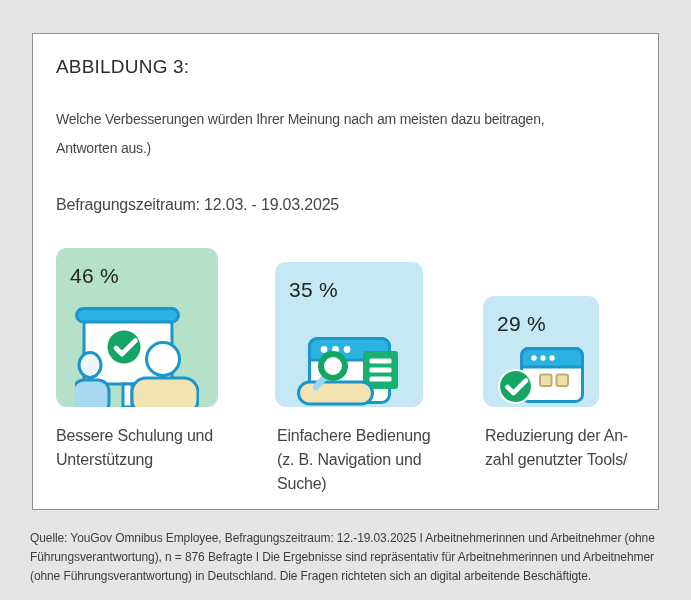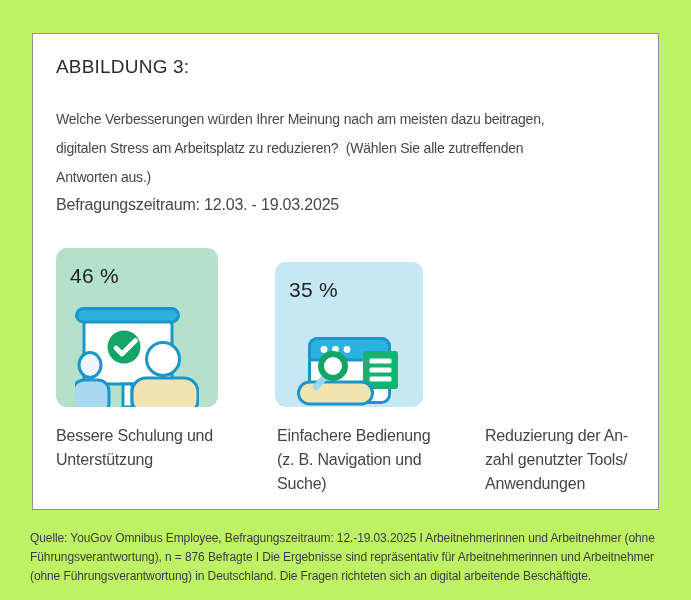--- a/index.html
+++ b/index.html
@@ -1,17 +1,17 @@
 <!DOCTYPE html>
 <html><head>
 <meta charset="utf-8">
 <style>
   html,body { margin:0; padding:0; background:#ffffff; }
   body { width:691px; height:600px; font-family:"Liberation Sans", sans-serif; }
-  .canvas { position:relative; width:691px; height:600px; background:#bef264; overflow:hidden; }
+  .canvas { position:relative; width:691px; height:600px; background:#e5e5e5; overflow:hidden; }
 
   .frame {
     position:absolute; left:32px; top:33px; width:627px; height:477px;
     border:1px solid #919191; background:#ffffff; box-sizing:border-box;
   }
 
   .fig-label {
     position:absolute; left:56px; top:56px;
     font-size:19px; color:#2d2d2d; letter-spacing:0.2px; white-space:pre;
   }
@@ -62,21 +62,20 @@
 <body>
 
 <div class="canvas">
 
   <div class="frame"></div>
 
   <div class="fig-label">ABBILDUNG 3:</div>
 
   <div class="fig-question">
     <div>Welche Verbesserungen würden Ihrer Meinung nach am meisten dazu beitragen,</div>
-    <div>digitalen Stress am Arbeitsplatz zu reduzieren?  (Wählen Sie alle zutreffenden</div>
     <div>Antworten aus.)</div>
   </div>
 
   <div class="fig-period">Befragungszeitraum: 12.03. - 19.03.2025</div>
 
   <div class="tile tile-1" style="background: rgb(181, 224, 201);">
     <span class="pct">46 %</span>
     <svg class="tile-icon" width="124" height="100" viewBox="0 0 124 100" aria-hidden="true">
       <rect x="9" y="14" width="88" height="63" rx="4" fill="#ffffff" stroke="#1a96c8" stroke-width="3"></rect>
       <rect x="1.5" y="1.5" width="102" height="13.5" rx="6.75" fill="#2ab2e0" stroke="#1a96c8" stroke-width="3"></rect>
@@ -101,36 +100,49 @@
       <rect x="66" y="14" width="35" height="38" rx="3" fill="#17b173"></rect>
       <rect x="72.5" y="21.5" width="22" height="5" rx="1.5" fill="#ffffff"></rect>
       <rect x="72.5" y="30.5" width="22" height="5" rx="1.5" fill="#ffffff"></rect>
       <rect x="72.5" y="39.5" width="22" height="5" rx="1.5" fill="#ffffff"></rect>
       <rect x="1.5" y="45" width="74" height="22" rx="11" fill="#f2e3b3" stroke="#1a96c8" stroke-width="3"></rect>
       <line x1="28" y1="40" x2="19" y2="50" stroke="#9bd8f0" stroke-width="6.5" stroke-linecap="round"></line>
       <circle cx="36" cy="29" r="12" fill="#ffffff" stroke="#14a564" stroke-width="6"></circle>
     </svg>
   </div>
 
+  <div class="tile tile-3" style="background: rgb(198, 232, 245);">
+    <span class="pct">29 %</span>
+    <svg class="tile-icon" width="86" height="58" viewBox="0 0 86 58" aria-hidden="true">
+      <rect x="23.5" y="1.5" width="61" height="53" rx="7" fill="#ffffff" stroke="#1a96c8" stroke-width="3"></rect>
+      <path d="M23.5,20 v-11.5 a7,7 0 0 1 7,-7 h47 a7,7 0 0 1 7,7 v11.5 z" fill="#2ab2e0" stroke="#1a96c8" stroke-width="3"></path>
+      <circle cx="36" cy="11" r="2.7" fill="#ffffff"></circle>
+      <circle cx="45" cy="11" r="2.7" fill="#ffffff"></circle>
+      <circle cx="54" cy="11" r="2.7" fill="#ffffff"></circle>
+      <rect x="42" y="27.5" width="11.5" height="11.5" rx="2" fill="#efe0ad" stroke="#c0ad6e" stroke-width="2"></rect>
+      <rect x="58.5" y="27.5" width="11.5" height="11.5" rx="2" fill="#efe0ad" stroke="#c0ad6e" stroke-width="2"></rect>
+      <circle cx="17.5" cy="39.5" r="16.5" fill="#14a564" stroke="#ffffff" stroke-width="2.2"></circle>
+      <path d="M9.5,40 l6,6 l12.5,-12.5" stroke="#ffffff" stroke-width="4.6" fill="none" stroke-linecap="round" stroke-linejoin="round"></path>
+    </svg>
+  </div>
 
   <div class="tile-label tile-label-1">
     <div>Bessere Schulung und</div>
     <div>Unterstützung</div>
   </div>
 
   <div class="tile-label tile-label-2">
     <div>Einfachere Bedienung</div>
     <div>(z. B. Navigation und</div>
     <div>Suche)</div>
   </div>
 
   <div class="tile-label tile-label-3">
     <div>Reduzierung der An-</div>
     <div>zahl genutzter Tools/</div>
-    <div>Anwendungen</div>
   </div>
 
   <div class="source">
     <div>Quelle: YouGov Omnibus Employee, Befragungszeitraum: 12.-19.03.2025 I Arbeitnehmerinnen und Arbeitnehmer (ohne</div>
     <div>Führungsverantwortung), n = 876 Befragte I Die Ergebnisse sind repräsentativ für Arbeitnehmerinnen und Arbeitnehmer</div>
     <div>(ohne Führungsverantwortung) in Deutschland. Die Fragen richteten sich an digital arbeitende Beschäftigte.</div>
   </div>
 
 </div>
 

